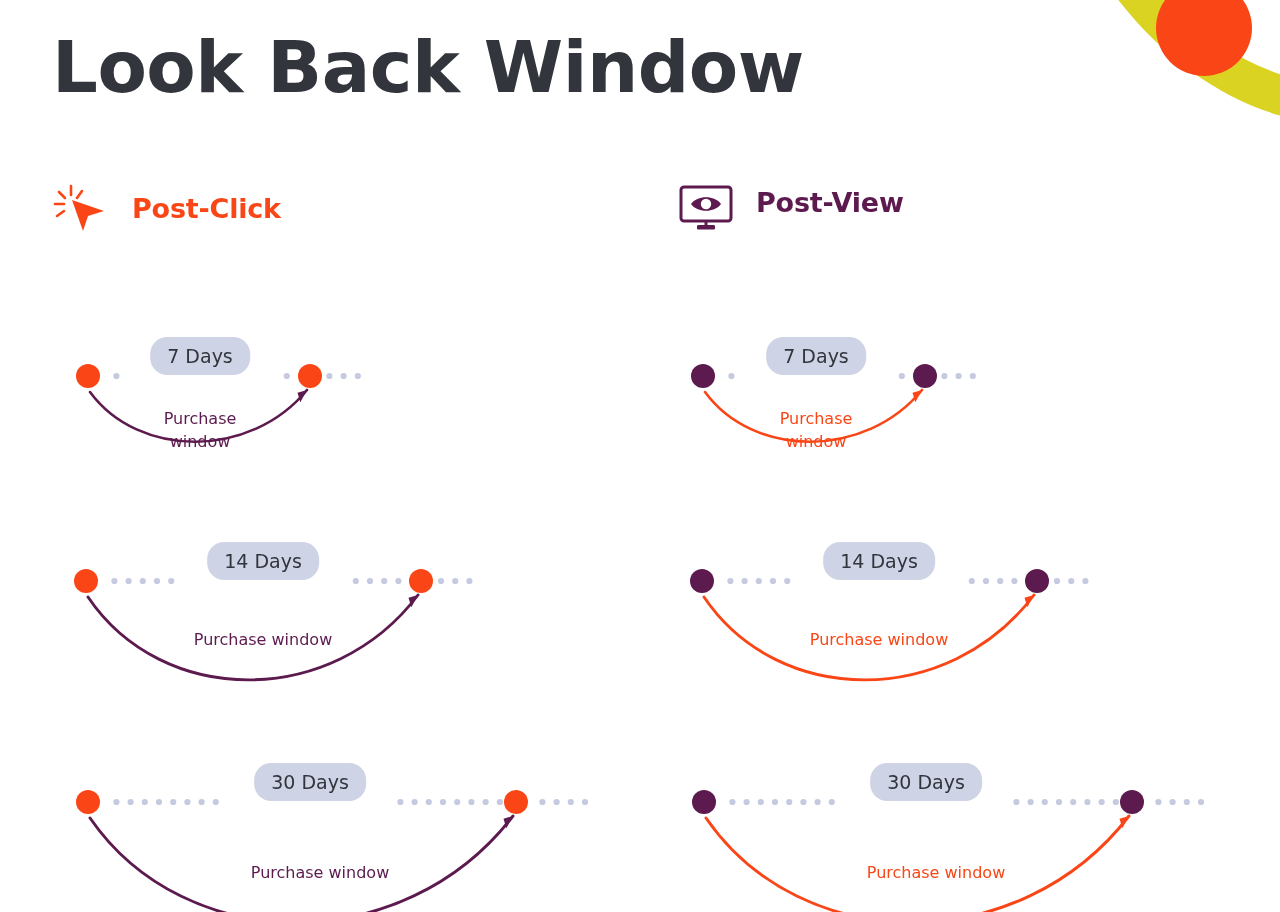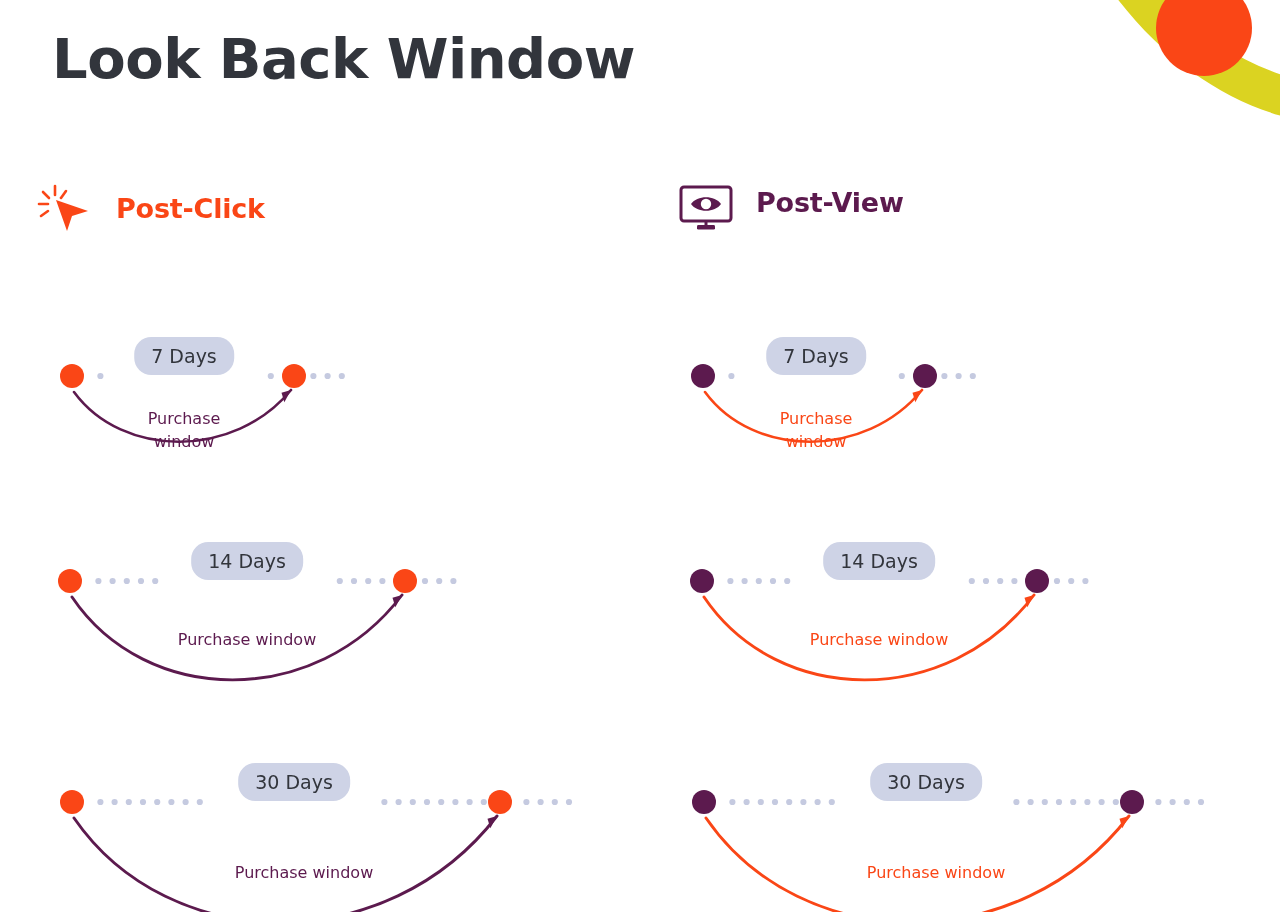--- a/index.html
+++ b/index.html
@@ -22,34 +22,34 @@
     top: 0; left: 0;
     width: 1280px; height: 912px;
     pointer-events: none;
   }
 
   
   .page-title {
     position: absolute;
     left: 52px;
     top: 28px;
-    font-size: 56px;
+    font-size: 72px;
     font-weight: 700;
     letter-spacing: -0.5px;
     color: #32353c;
     line-height: 1.1;
     white-space: nowrap;
   }
 
   
   .column {
     position: absolute;
     top: 180px;
   }
-  .column.post-click { left: 36px; }
+  .column.post-click { left: 52px; }
   .column.post-view  { left: 678px; }
 
   .col-header {
     display: flex;
     align-items: center;
     height: 56px;
     gap: 22px;
   }
   .col-icon {
     width: 58px;

